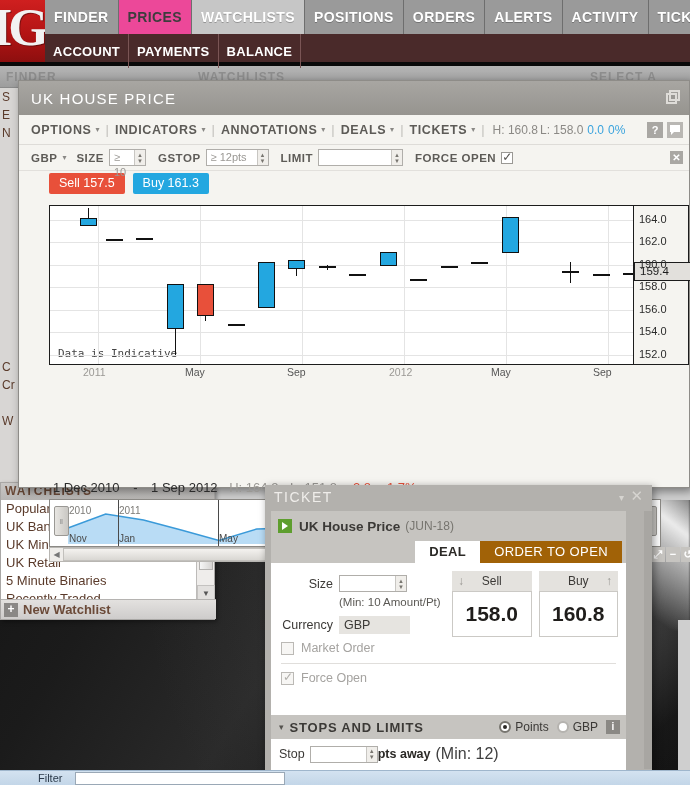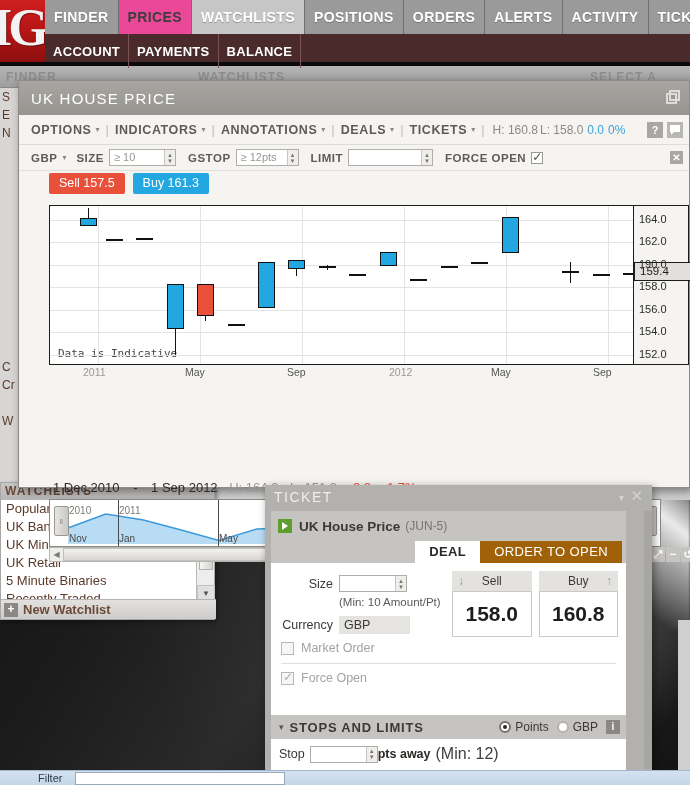--- a/index.html
+++ b/index.html
@@ -430,21 +430,21 @@
     <span class="tb-btn bubble">
         <i></i>
       </span>
   </div>
 
   <div id="chart-dealbar">
     <span class="lbl">GBP</span>
     <span class="caret">▾</span>
     <span class="lbl">SIZE</span>
     <span class="spin-input">
-      <span class="val" style="width:54px">≥ 10</span>
+      <span class="val" style="width:24px">≥ 10</span>
       <span class="spin">
           <b>▲</b>
           <b>▼</b>
         </span>
     </span>
     <span class="lbl">GSTOP</span>
     <span class="spin-input">
       <span class="val" style="width:50px">≥ 12pts</span>
       <span class="spin">
           <b>▲</b>
@@ -609,21 +609,21 @@
 <div id="ticket">
   <div id="ticket-head">
     <span class="t">TICKET</span>
     <span class="caret">▾</span>
     <span class="x">✕</span>
   </div>
   <div id="ticket-body">
     <div id="ticket-instr">
       <span class="play-sq"></span>
       <span class="nm">UK House Price</span>
-      <span class="exp">(JUN-5)</span>
+      <span class="exp">(JUN-18)</span>
     </div>
     <div id="tabs">
       <div class="tab active">DEAL</div>
       <div class="tab inactive">ORDER TO OPEN</div>
     </div>
 
     <div id="form">
       <div class="frow">
         <span class="fl">Size</span>
         <span class="spin-input" style="margin:0">

